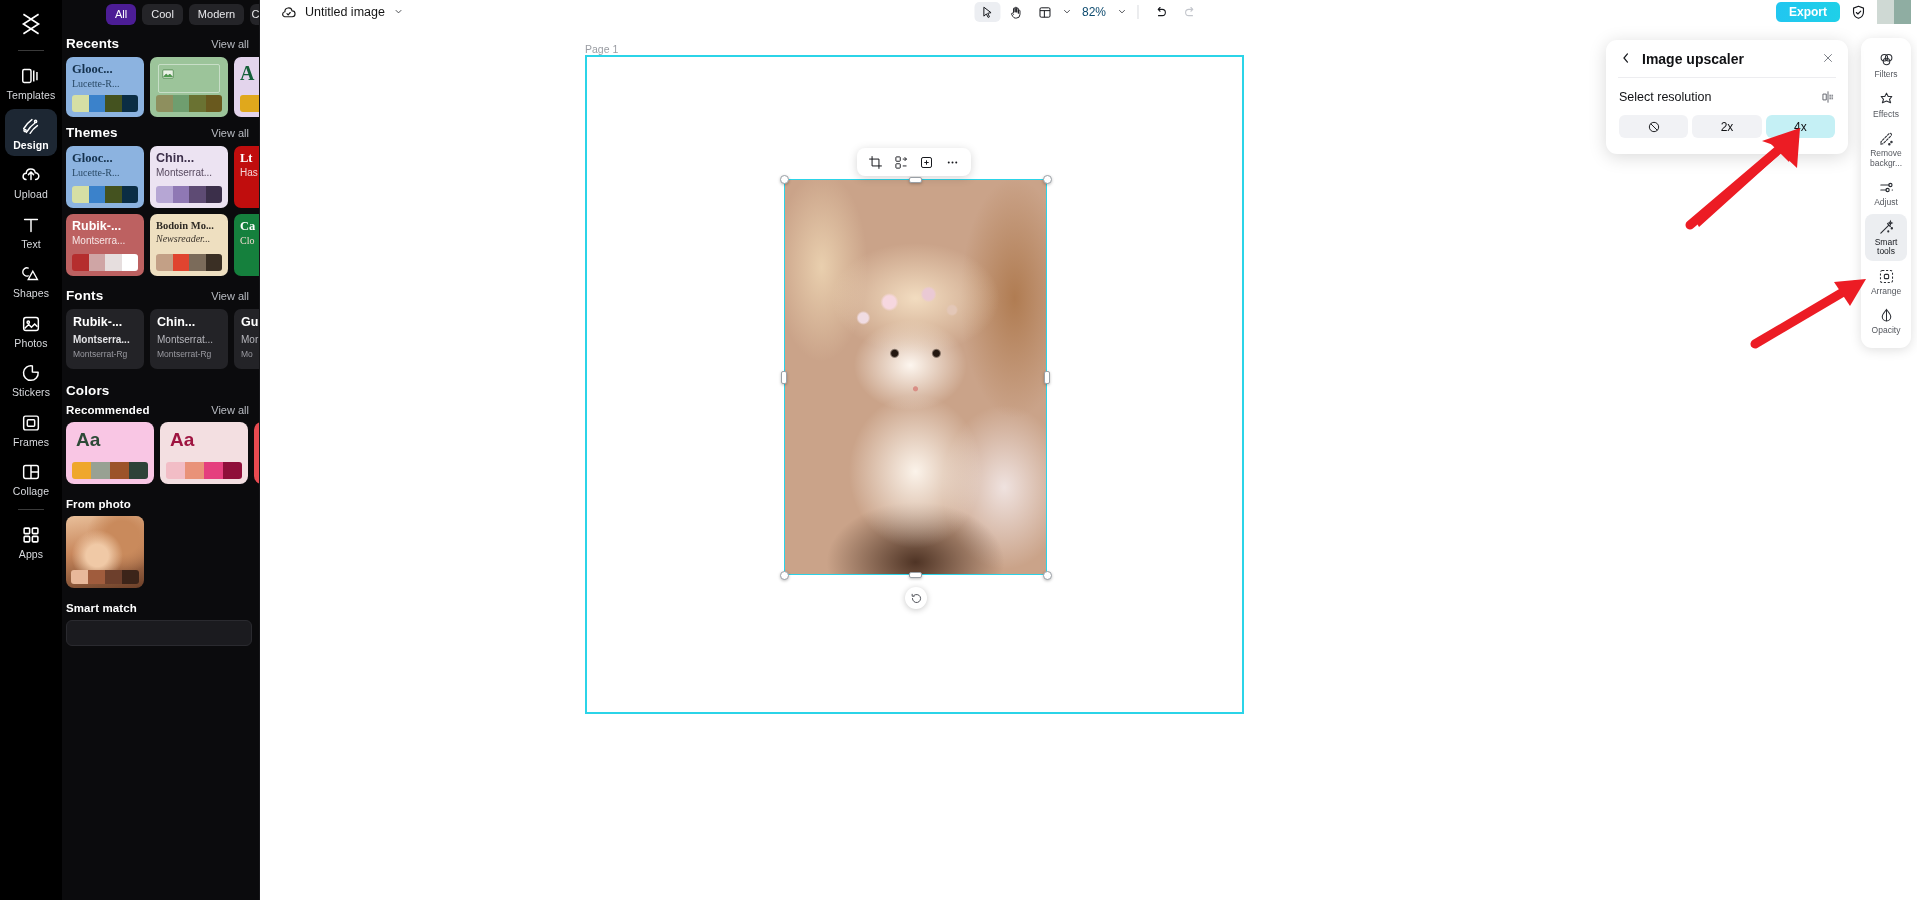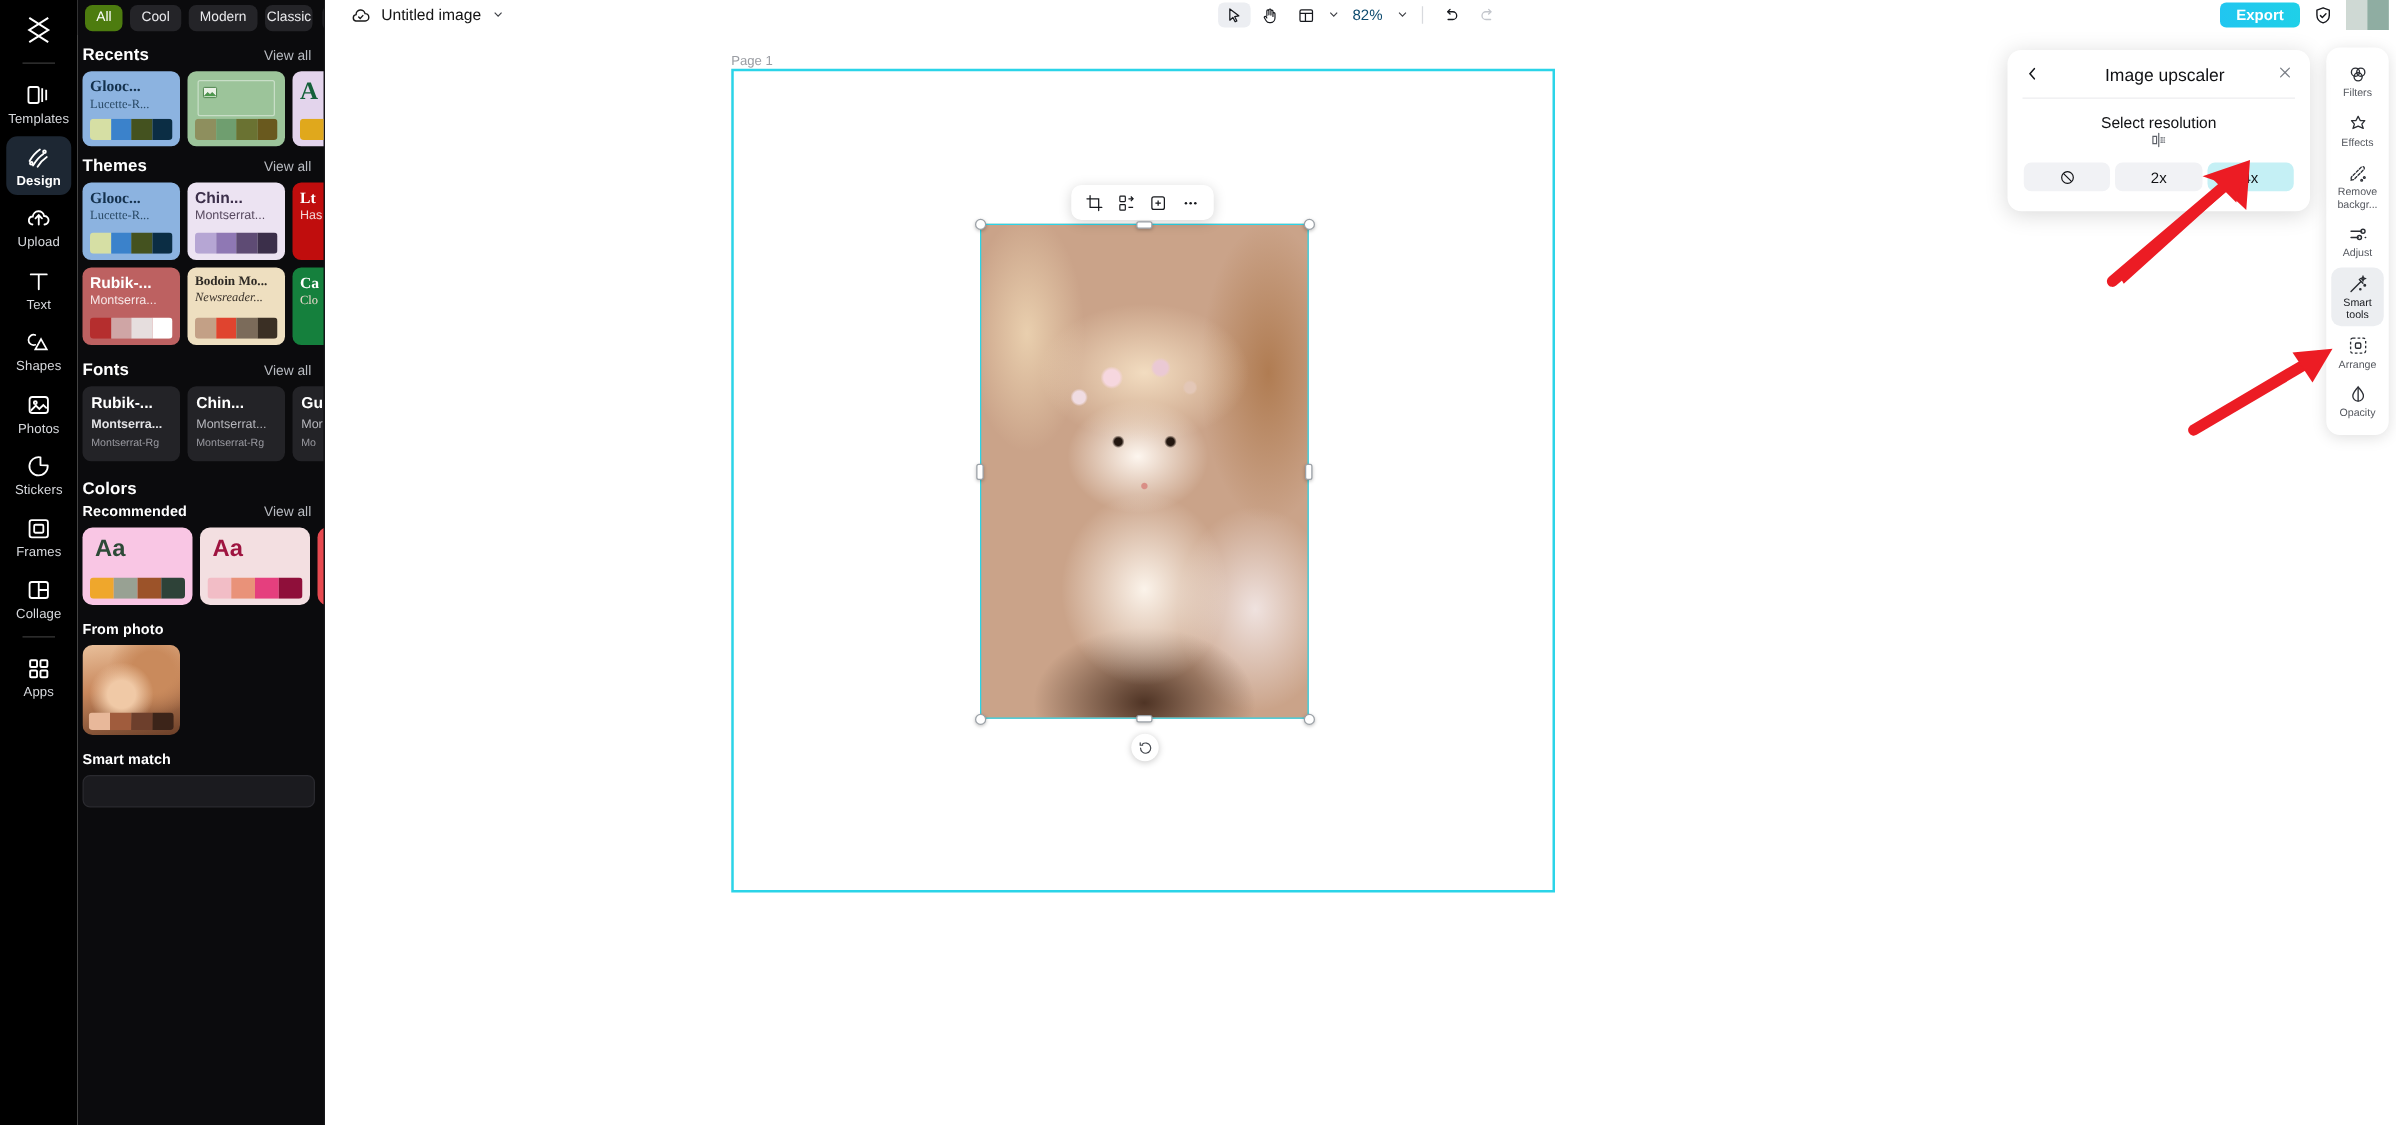--- a/index.html
+++ b/index.html
@@ -48,21 +48,21 @@
     display: flex; align-items: center; gap: 6px;
     padding: 6px 6px 6px 6px; height: 28px;
     background: #0b0b0d;
   }
   .chip {
     height: 21px; padding: 0 9px; border-radius: 6px;
     background: #242428; color: #e9e9ec; font-size: 11px;
     display: flex; align-items: center; justify-content: center;
     cursor: pointer; white-space: nowrap; flex: 0 0 auto;
   }
-  .chip.active { background: #4d7c0f; color: #fff; }
+  .chip.active { background: #4c1d95; color: #fff; margin-left: 38px; }
   .chip-more {
     width: 24px; height: 21px; border-radius: 6px; background: #242428;
     display: flex; align-items: center; justify-content: center; cursor: pointer;
     flex: 0 0 auto; color: #c9c9ce; margin-left: 2px;
   }
   .panel-scroll { height: 872px; overflow: hidden; position: relative; }
 
   .sec-head {
     display: flex; align-items: baseline; justify-content: space-between;
     padding: 8px 10px 6px 4px;
@@ -173,24 +173,24 @@
   }
 
   
   #upscaler {
     position: absolute; right: 69px; top: 40px; width: 242px;
     background: #ffffff; border-radius: 11px; box-shadow: 0 3px 18px rgba(0,0,0,.15);
     padding: 11px 13px 16px 13px; z-index: 50;
   }
   #upscaler .up-head { display: flex; align-items: center; gap: 9px; padding-bottom: 10px; }
   #upscaler .back { font-size: 14px; color: #16181d; cursor: pointer; line-height: 1; }
-  #upscaler .up-title { font-size: 14px; font-weight: 400; color: #101114; flex: 1; margin-left: 42px; }
+  #upscaler .up-title { font-size: 14px; font-weight: 700; color: #101114; flex: 1; }
   #upscaler .close { font-size: 15px; color: #7b7f87; cursor: pointer; line-height: 1; }
   #upscaler .hr { height: 1px; background: #ededf0; margin: 0 -1px 12px -1px; }
-  #upscaler .row { display: flex; align-items: center; justify-content: space-between; margin-bottom: 11px; flex-direction: column; }
+  #upscaler .row { display: flex; align-items: center; justify-content: space-between; margin-bottom: 11px; }
   #upscaler .res-label { font-size: 12.5px; color: #101114; }
   #upscaler .cmp-ico { width: 14px; height: 14px; color: #5c6068; cursor: pointer; }
   #res-opts { display: flex; gap: 4px; }
   .res-btn {
     flex: 1 1 0; height: 23px; border-radius: 6px; background: #f1f2f5;
     display: flex; align-items: center; justify-content: center;
     font-size: 12px; color: #101114; cursor: pointer; border: none;
   }
   .res-btn.selected { background: #c5f0f5; }
   .res-btn svg { width: 14px; height: 14px; }

